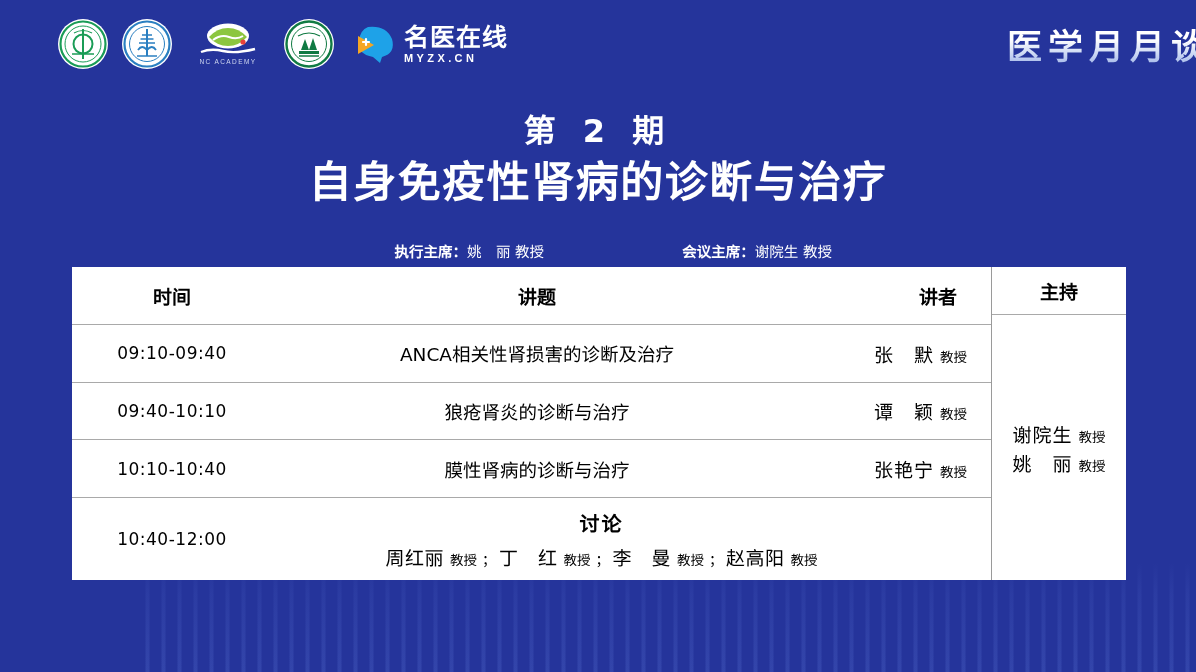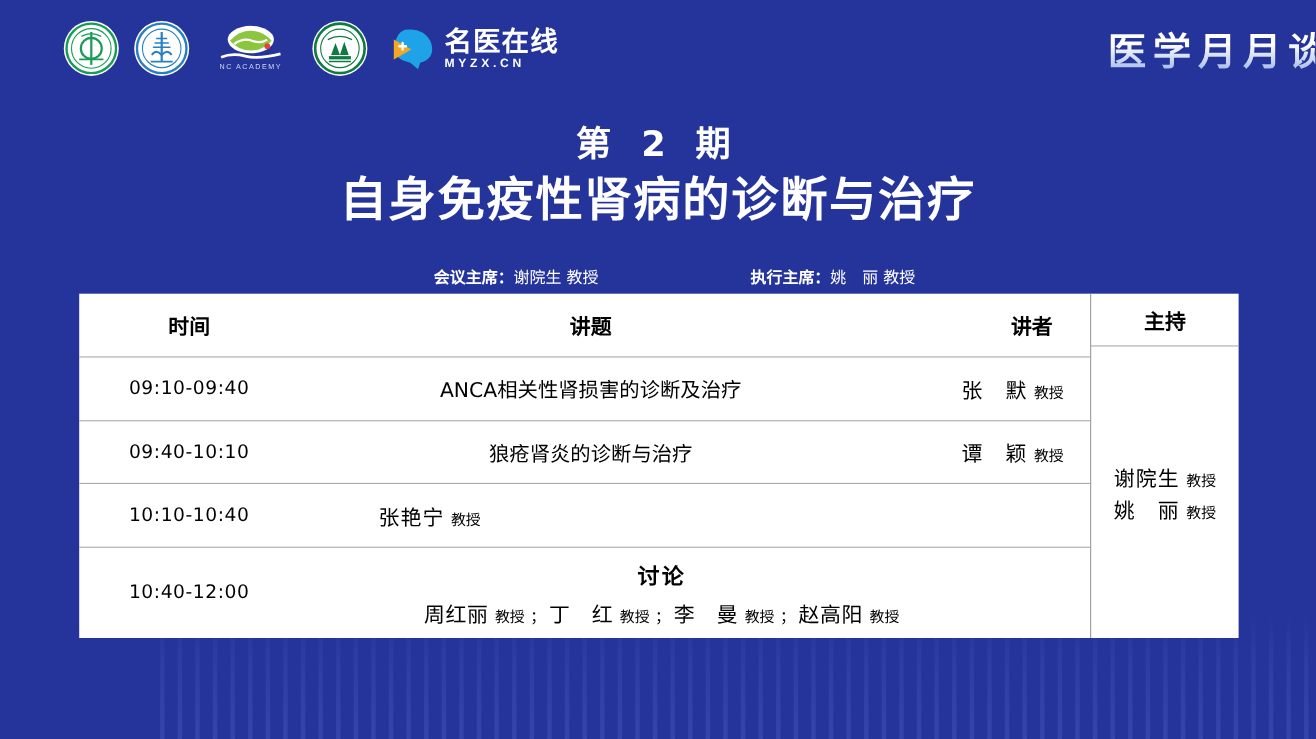--- a/index.html
+++ b/index.html
@@ -394,24 +394,24 @@
     <div class="brand-title">医学月月谈</div>
   </div>
 
   <div class="title-block">
     <div class="issue-line">第 2 期</div>
     <div class="topic-line">自身免疫性肾病的诊断与治疗</div>
   </div>
 
   <div class="chair-row">
     <div class="chair-item">
-      <span class="chair-label">会议主席：</span><span class="chair-name">谢院生 教授</span>
+      <span class="chair-label">执行主席：</span><span class="chair-name">姚　丽 教授</span>
     </div>
     <div class="chair-item">
-      <span class="chair-label">执行主席：</span><span class="chair-name">姚　丽 教授</span>
+      <span class="chair-label">会议主席：</span><span class="chair-name">谢院生 教授</span>
     </div>
   </div>
 
   <div class="agenda">
 
     <div class="agenda-main">
 
       <div class="row head-row">
         <div class="c-time th">时间</div>
         <div class="c-topic th">讲题</div>
@@ -429,20 +429,21 @@
       <div class="row data-row">
         <div class="c-time td-time">09:40-10:10</div>
         <div class="c-topic td-topic">狼疮肾炎的诊断与治疗</div>
         <div class="c-speaker">
           <span class="td-speaker"><span class="nm">谭　颖</span><span class="title-sm">教授</span></span>
         </div>
       </div>
 
       <div class="row data-row">
         <div class="c-time td-time">10:10-10:40</div>
+        <div class="c-topic td-topic">膜性肾病的诊断与治疗</div>
         <div class="c-speaker">
           <span class="td-speaker"><span class="nm">张艳宁</span><span class="title-sm">教授</span></span>
         </div>
       </div>
 
       <div class="row disc-row">
         <div class="c-time td-time">10:40-12:00</div>
         <div class="disc-body">
           <div class="disc-heading">讨论</div>
           <div class="disc-names">

